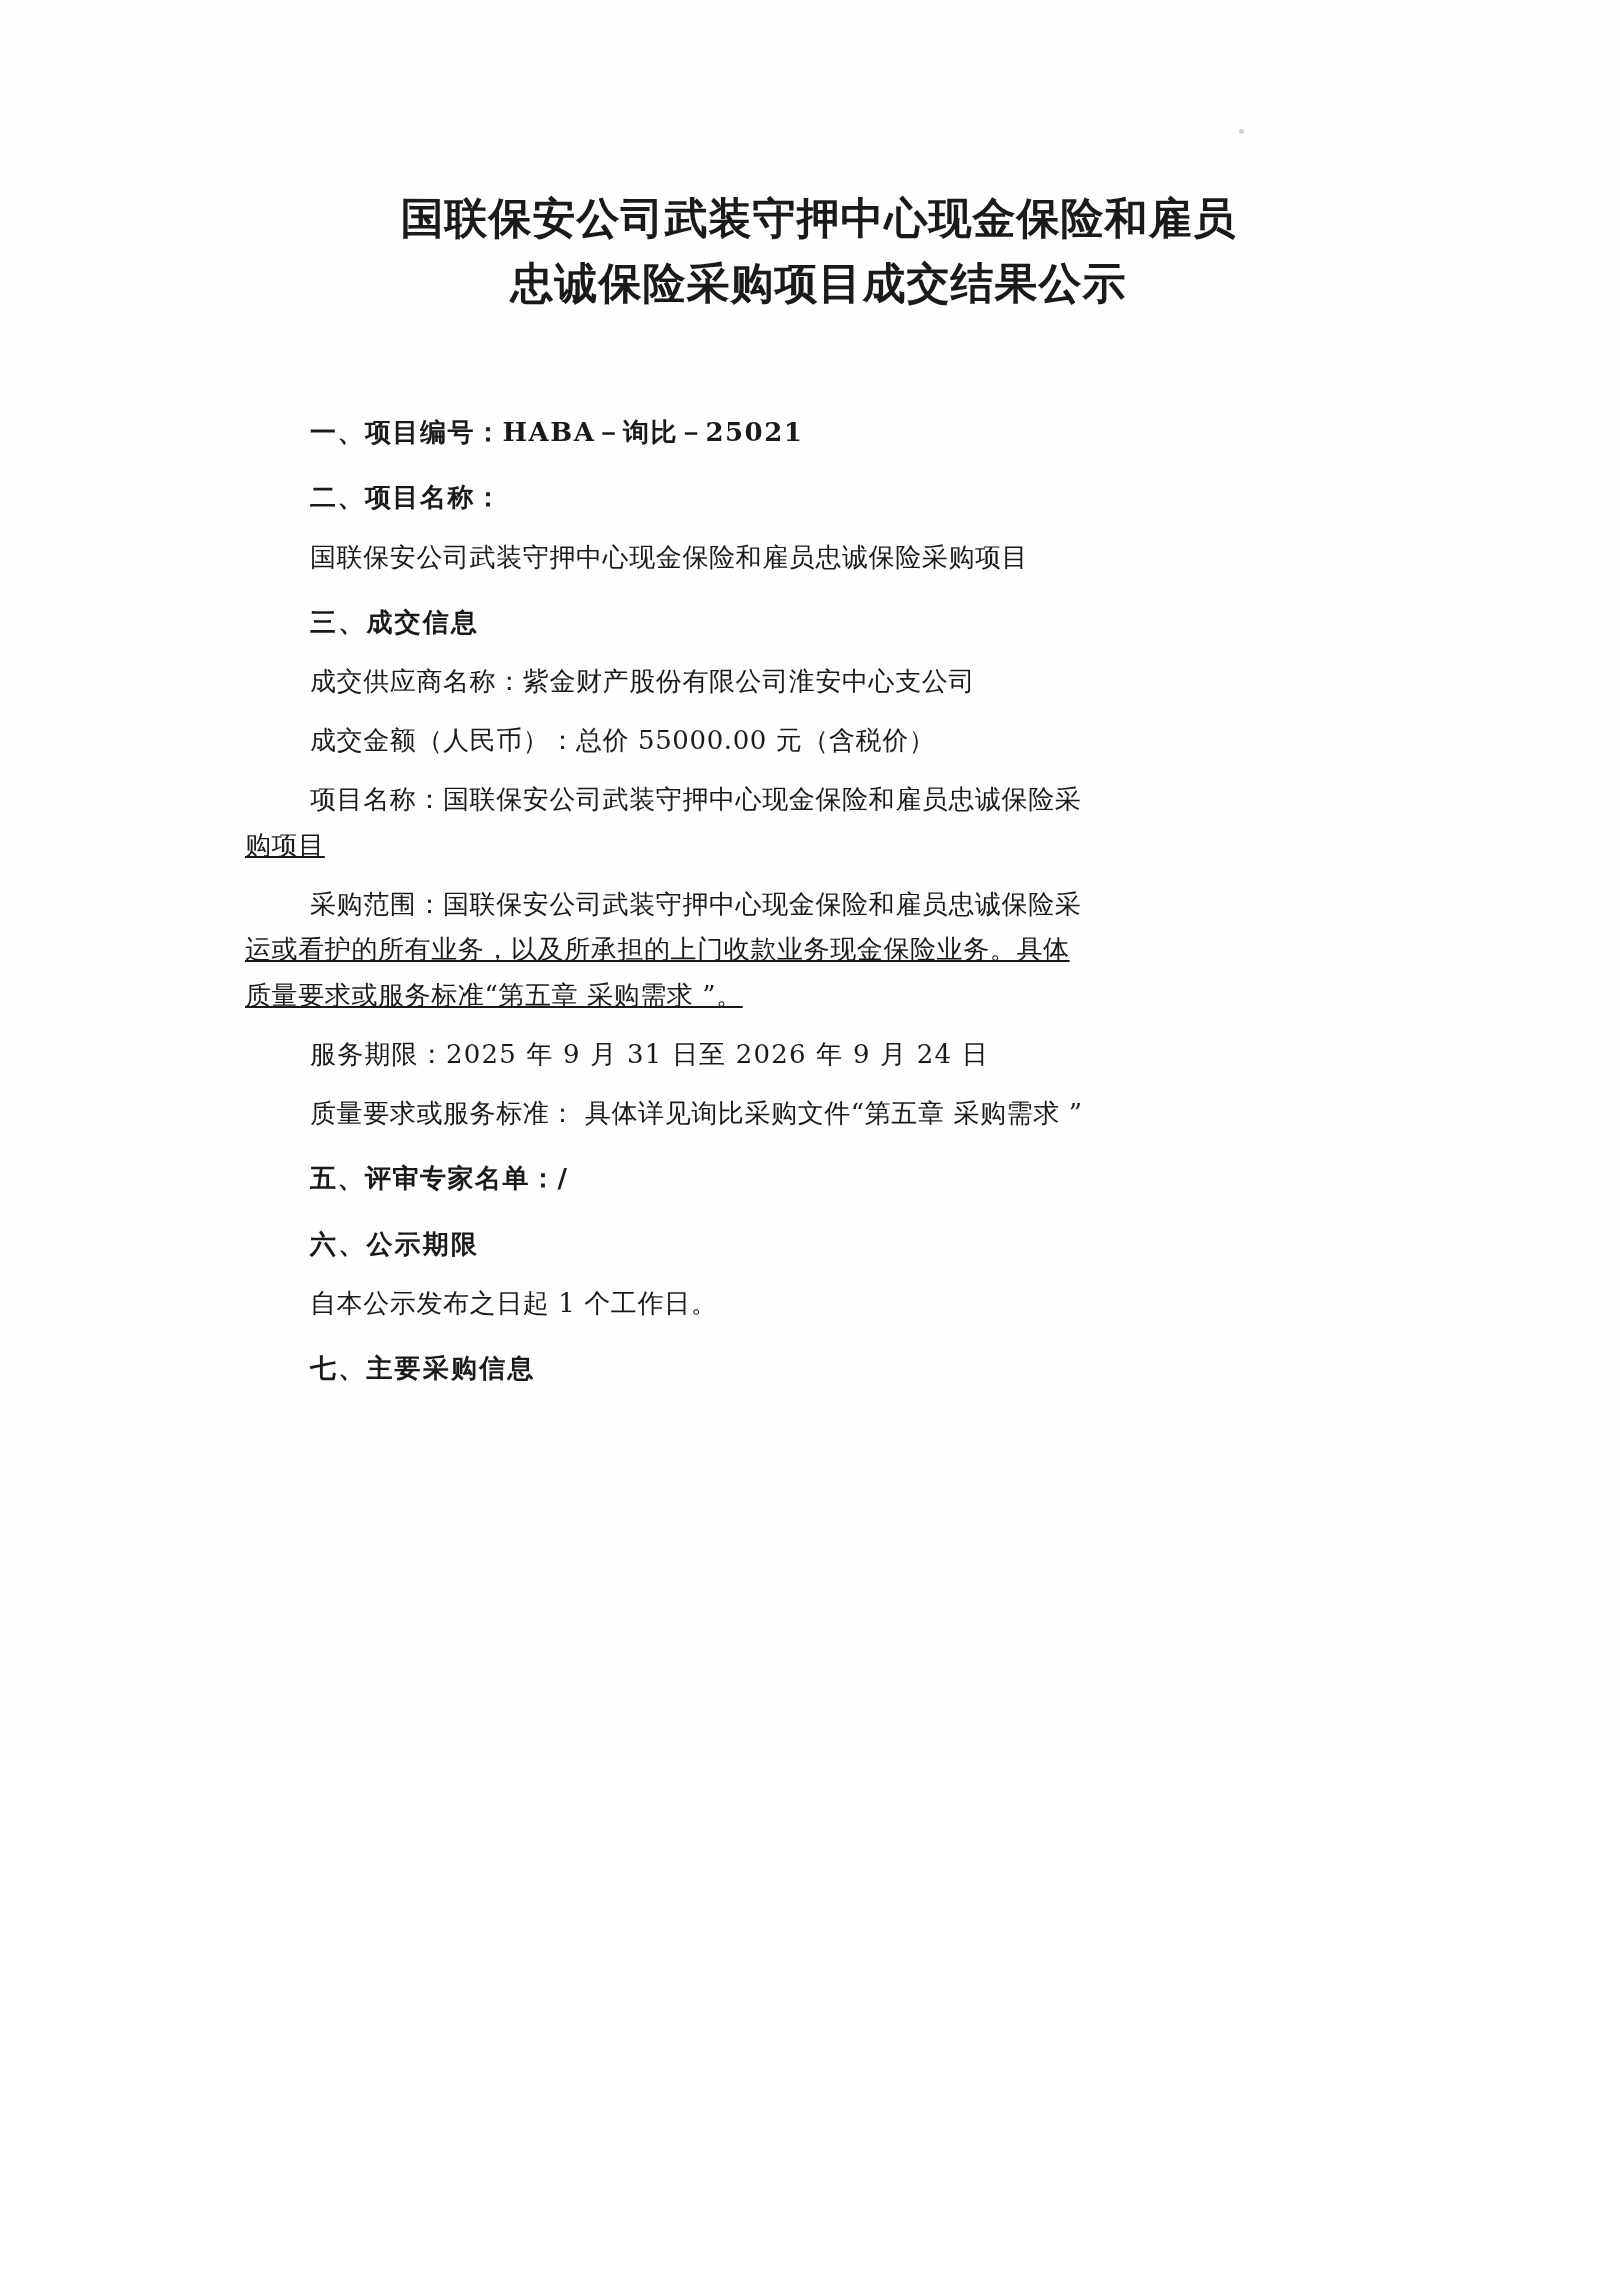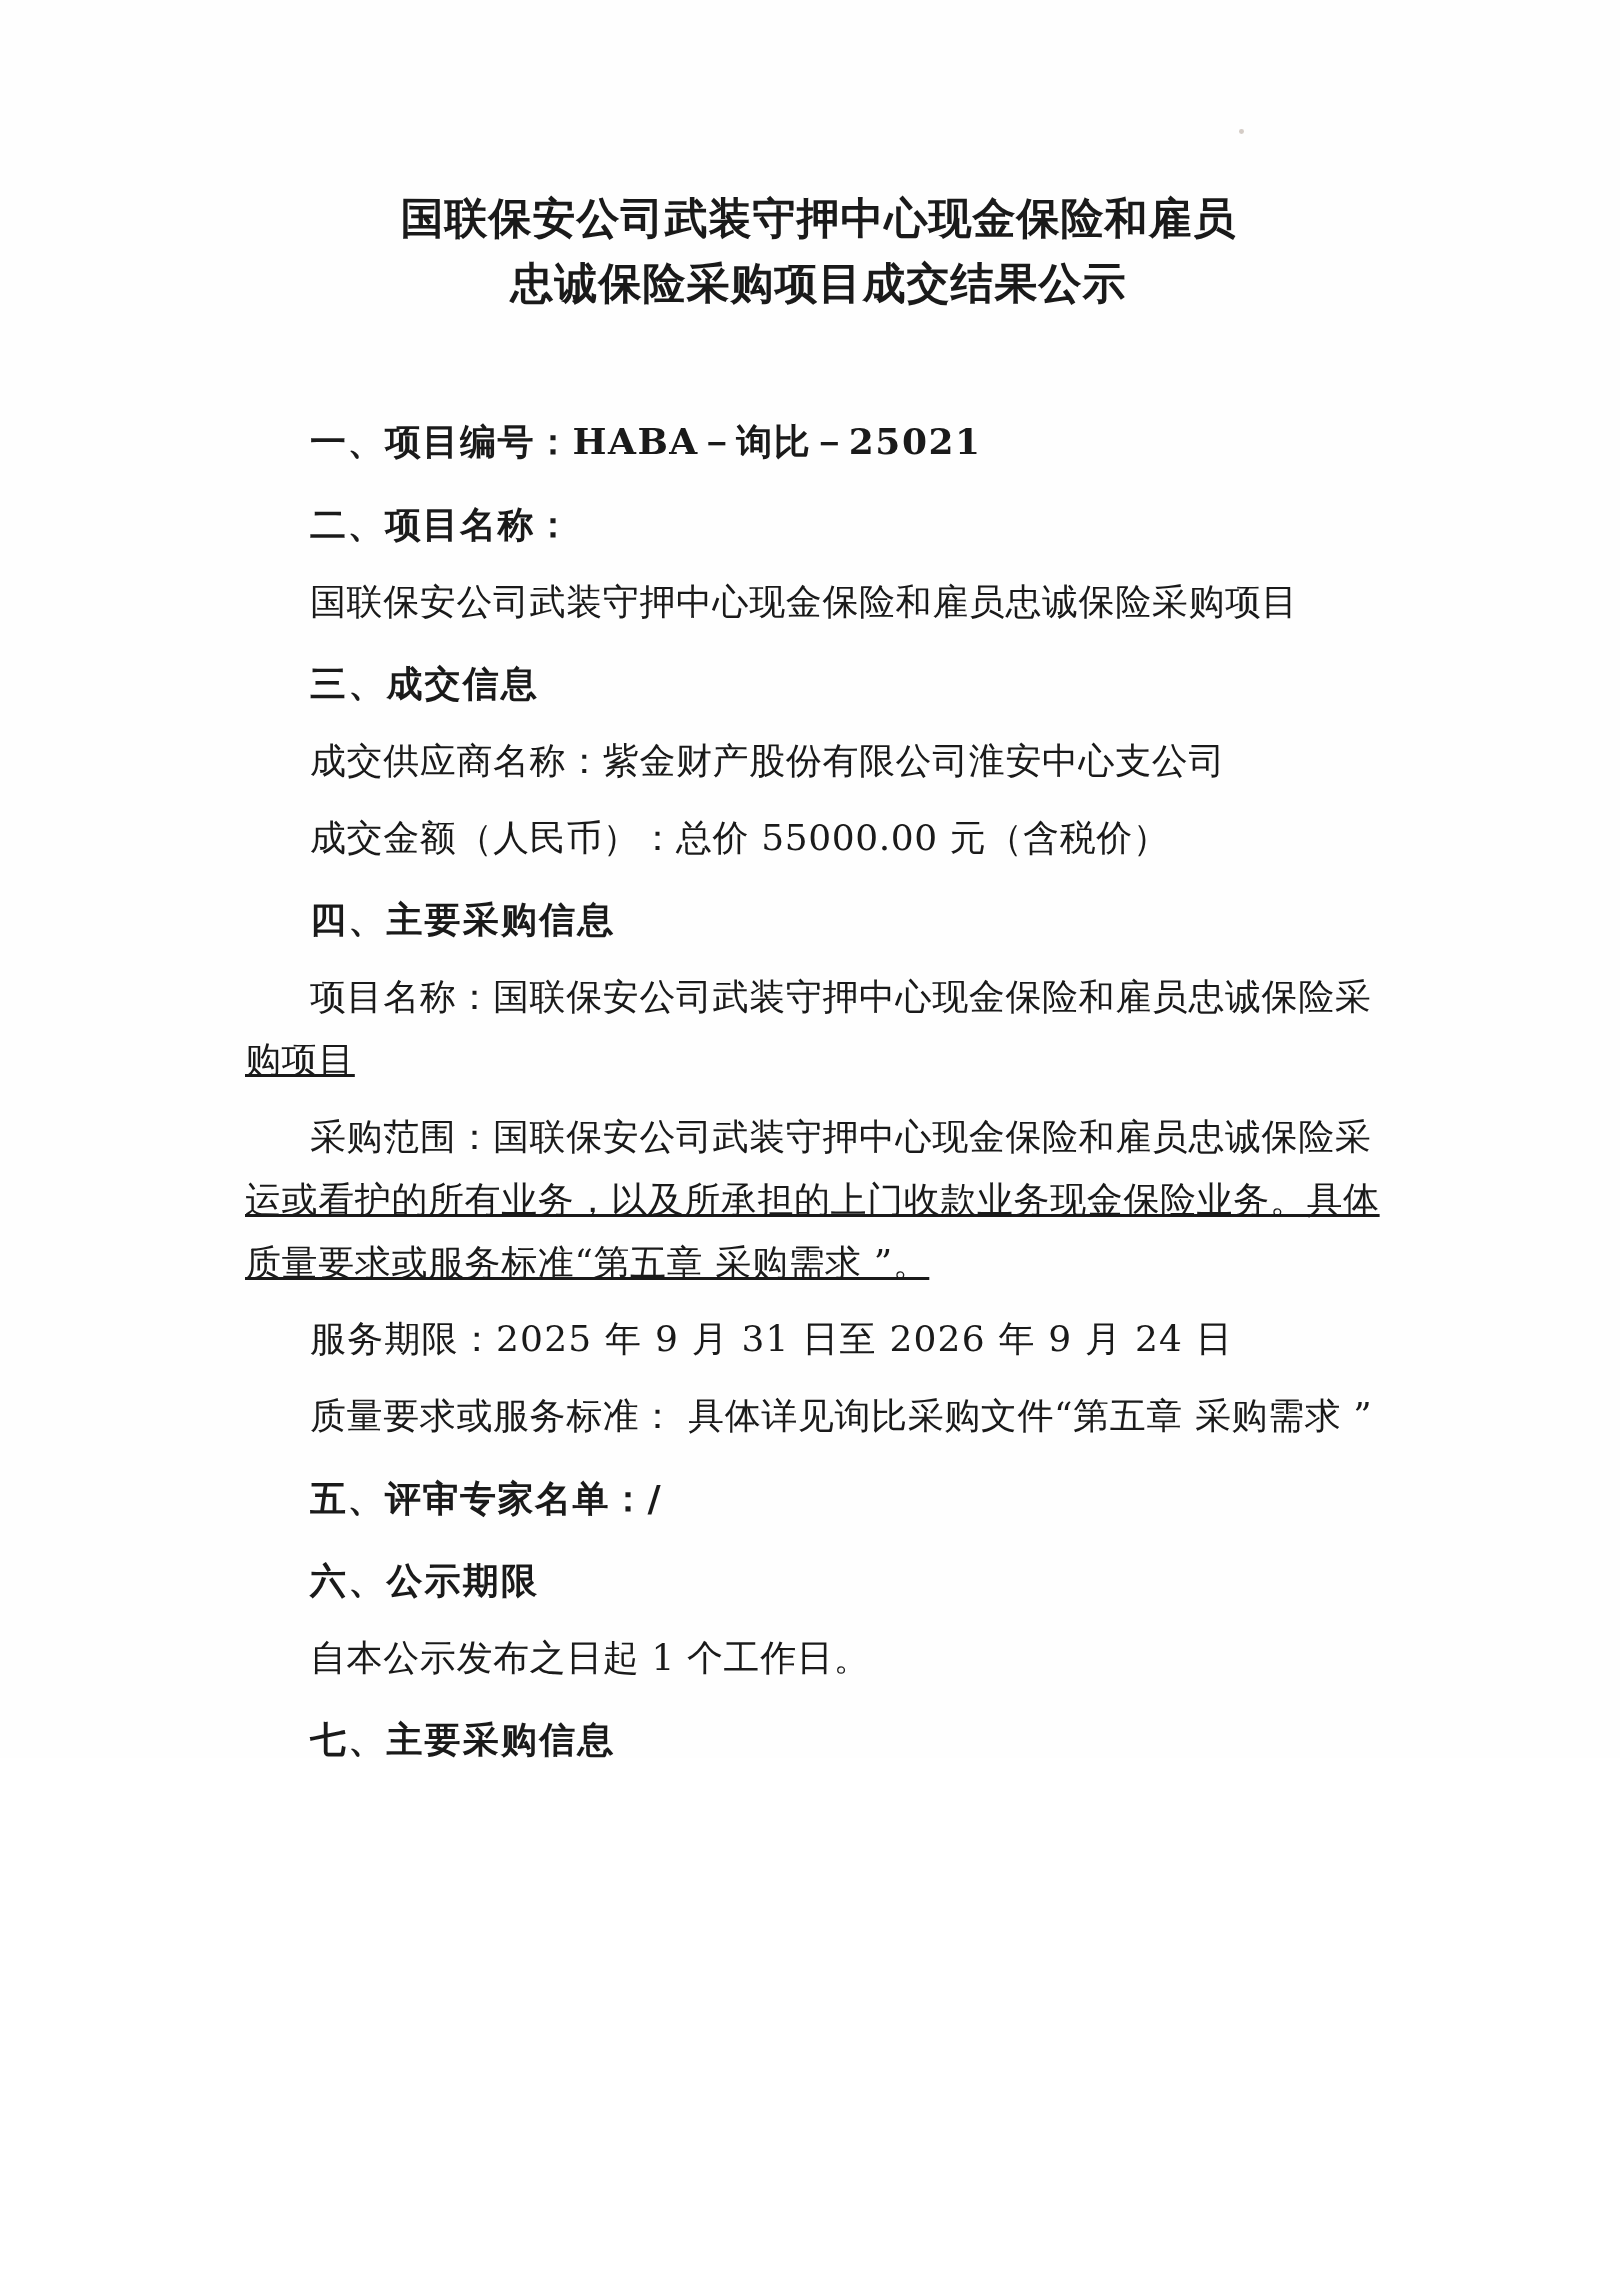--- a/index.html
+++ b/index.html
@@ -50,21 +50,21 @@
     font-family: "DejaVu Serif", "Liberation Serif", serif;
   }
   .title-line {
     display: block;
   }
   .spacer-after-title {
     height: 74px;
   }
   p {
     margin: 0;
-    font-size: 36px;
+    font-size: 26px;
     line-height: 1.75;
     letter-spacing: 0.6px;
   }
   .heading {
     font-weight: bold;
     text-indent: 65px;
     letter-spacing: 1.5px;
   }
   .block-gap {
     margin-top: 19.6px;
@@ -104,21 +104,20 @@
 
     <p class="heading block-gap">一、项目编号：HABA－询比－25021</p>
 
     <p class="heading block-gap">二、项目名称：</p>
     <p class="hang small-gap">国联保安公司武装守押中心现金保险和雇员忠诚保险采购项目</p>
 
     <p class="heading block-gap wide">三、成交信息</p>
     <p class="hang small-gap">成交供应商名称：紫金财产股份有限公司淮安中心支公司</p>
     <p class="hang small-gap">成交金额（人民币）：总价 55000.00 元（含税价）</p>
 
-    <p class="heading block-gap wide">四、主要采购信息</p>
     <p class="hang small-gap">项目名称：国联保安公司武装守押中心现金保险和雇员忠诚保险采</p>
     <p class="nohang">购项目</p>
     <p class="hang small-gap">采购范围：国联保安公司武装守押中心现金保险和雇员忠诚保险采</p>
     <p class="nohang">运或看护的所有业务，以及所承担的上门收款业务现金保险业务。具体</p>
     <p class="nohang">质量要求或服务标准“第五章 采购需求 ”。</p>
     <p class="hang small-gap date-spaced">服务期限：2025 年 9 月 31 日至 2026 年 9 月 24 日</p>
     <p class="hang small-gap">质量要求或服务标准： 具体详见询比采购文件“第五章 采购需求 ”</p>
 
     <p class="heading block-gap">五、评审专家名单：/</p>
 

